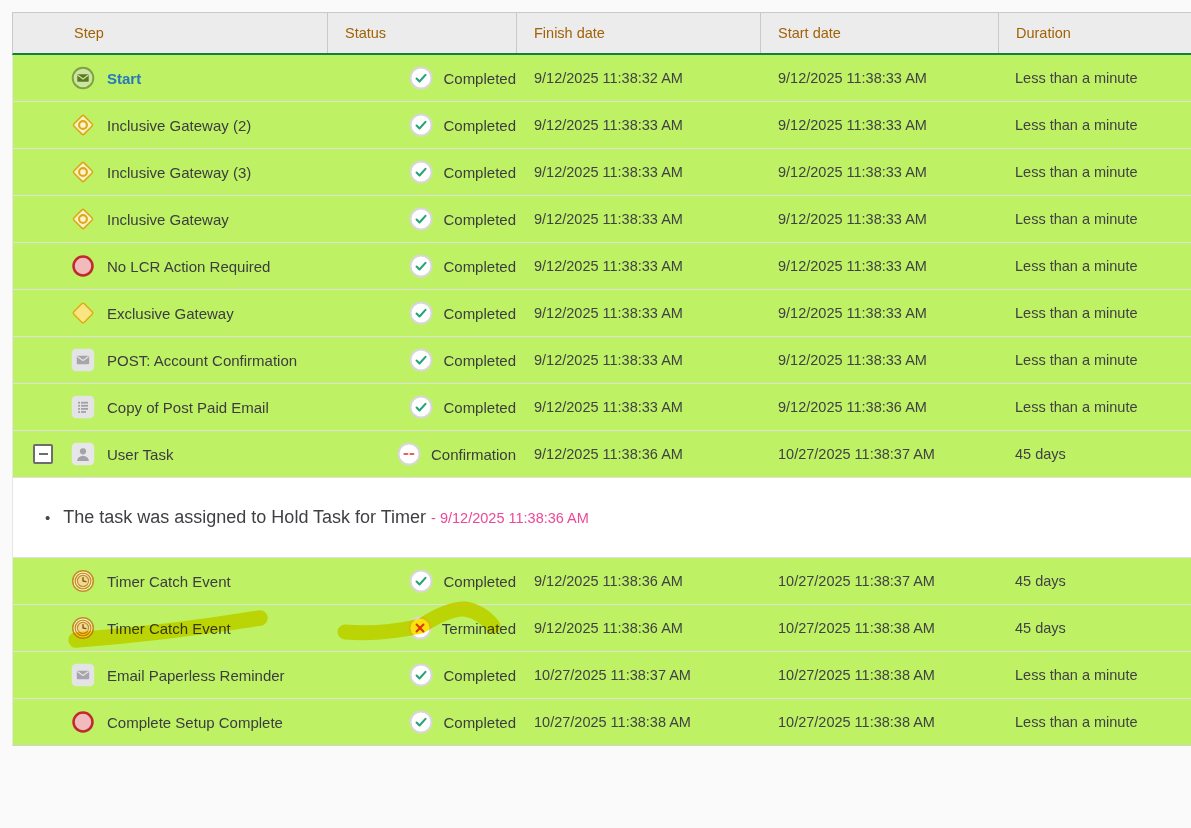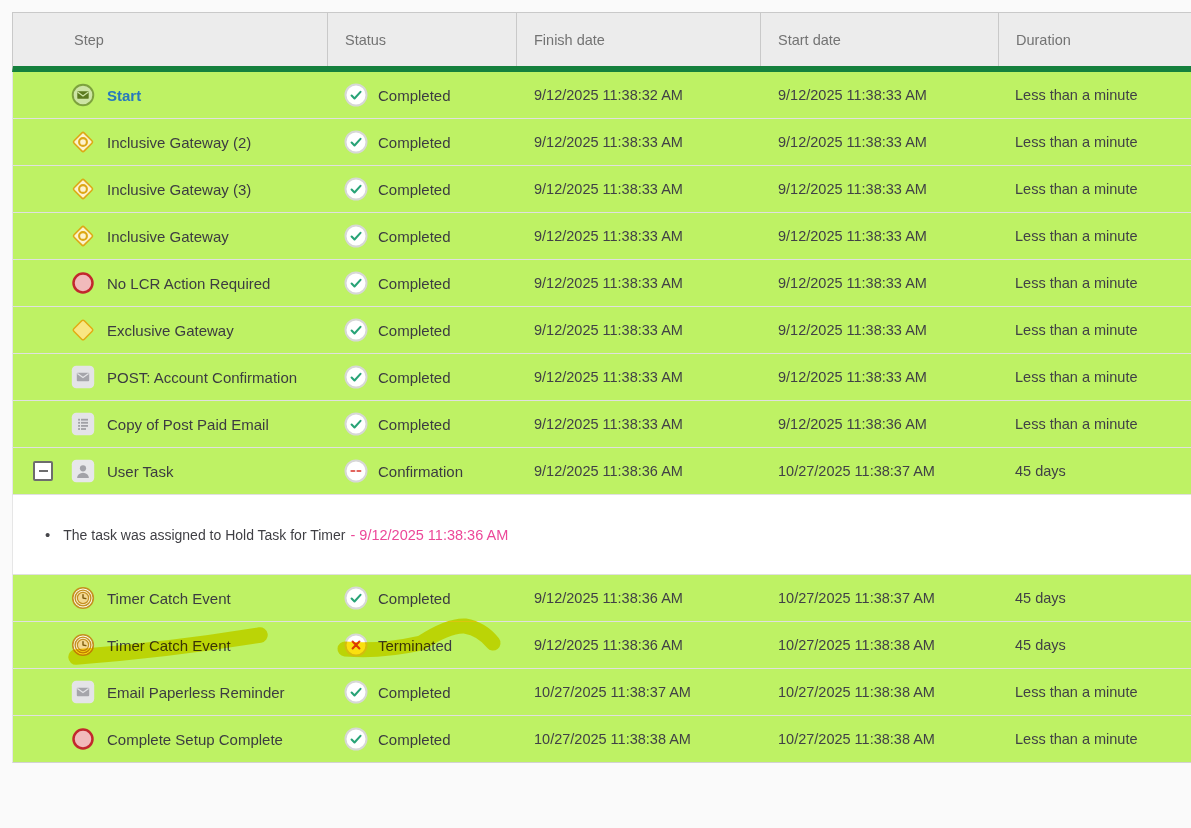--- a/index.html
+++ b/index.html
@@ -12,26 +12,26 @@
   }
   .table-wrap {
     position: absolute;
     left: 12px; top: 12px;
     width: 1179px;
     background: #ffffff;
   }
   .thead {
     display: grid;
     grid-template-columns: 314px 189px 244px 238px 1fr;
-    height: 60px;
+    height: 43px;
     background: #ececec;
     border-top: 1px solid #c9c9c9;
     border-left: 1px solid #c9c9c9;
-    border-bottom: 6px solid #15803d;
-    color: #737373;
+    border-bottom: 2px solid #15803d;
+    color: #a16207;
     font-size: 14.5px;
   }
   .th { display: flex; align-items: center; padding-left: 17px; }
   .th + .th { border-left: 1px solid #c9c9c9; }
   .th-step { padding-left: 61px; }
   .row {
     position: relative;
     display: grid;
     grid-template-columns: 314px 189px 244px 238px 1fr;
     height: 47px;
@@ -40,21 +40,21 @@
     border-left: 1px solid #e6e6e6;
     border-bottom: 1px solid #e0e0e0;
   }
   .row:last-child { border-bottom: 1px solid #d2d2d2; }
   .cell { white-space: nowrap; overflow: hidden; }
   .c-step { display: flex; align-items: center; padding-left: 20px; }
   .slot { width: 38px; flex: none; display: flex; align-items: center; }
   .ic { width: 24px; height: 24px; flex: none; margin-right: 12px; display: block; }
   .step-label { font-size: 15px; color: #3c3c41; }
   .step-link { color: #2878bd; font-weight: bold; }
-  .c-status { display: flex; align-items: center; padding-left: 17px; }
+  .c-status { display: flex; align-items: center; padding-left: 17px; justify-content: flex-end; }
   .c-status .ic { margin-right: 10px; }
   .c-date { padding-left: 18px; font-size: 14.5px; color: #414146; }
   .c-dur  { padding-left: 17px; font-size: 14.5px; color: #414146; }
   .expander {
     width: 20px; height: 20px;
     border: 2px solid #6d6d6d;
     border-radius: 2px;
     background: #fff;
     display: flex; align-items: center; justify-content: center;
     cursor: pointer;
@@ -64,21 +64,21 @@
     position: relative;
     height: 80px;
     display: flex;
     align-items: center;
     background: #fff;
     border-left: 1px solid #e6e6e6;
     border-bottom: 1px solid #e0e0e0;
     padding-left: 32px;
   }
   .note-bullet { color: #46464b; margin-right: 13px; font-size: 15px; }
-  .note-text { font-size: 14px; color: #3f3f44; }
+  .note-text { font-size: 18px; color: #3f3f44; }
   .note-ts { font-size: 14.5px; color: #ec4899; margin-left: 5px; }
   .hl {
     position: absolute;
     left: 0; top: -10px;
     width: 520px; height: 72px;
     pointer-events: none;
     mix-blend-mode: multiply;
     z-index: 3;
   }
   .sym-defs { position: absolute; width: 0; height: 0; overflow: hidden; }

